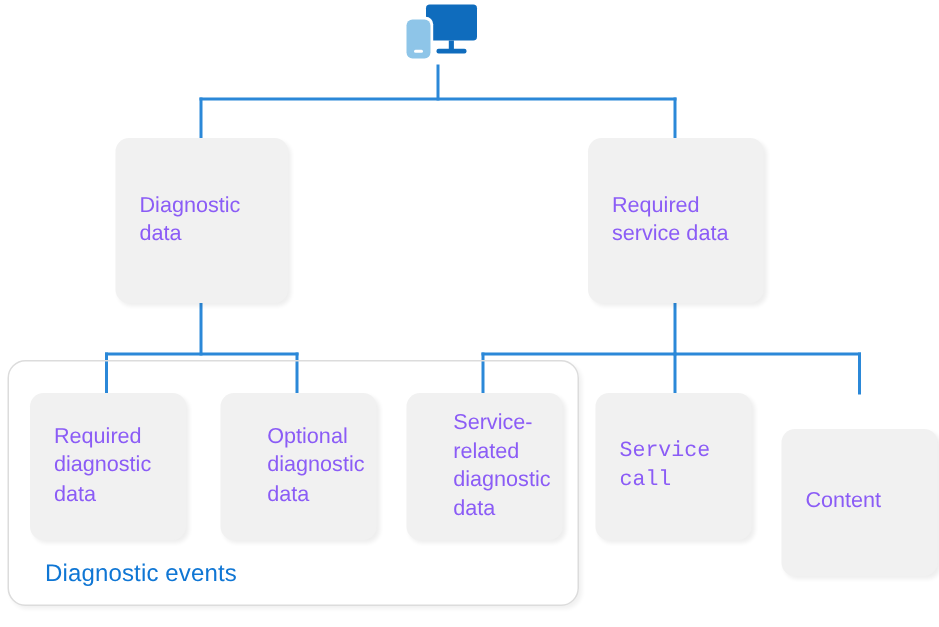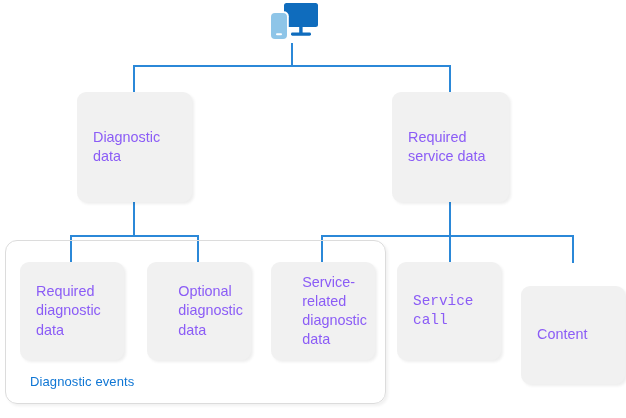--- a/index.html
+++ b/index.html
@@ -34,21 +34,21 @@
     border: 1.4px solid #dcdcdc;
     border-radius: 12px;
     background: transparent;
     box-sizing: border-box;
     box-shadow: 2px 2px 3px rgba(0,0,0,0.06);
   }
   .group-label {
     position: absolute;
     left: 30px;
     top: 374px;
-    font-size: 13px;
+    font-size: 16px;
     color: #0f76d4;
     letter-spacing: 0.1px;
     white-space: nowrap;
   }
   .node {
     position: absolute;
     background: #f1f1f1;
     border-radius: 9px;
     box-sizing: border-box;
     box-shadow: 2px 2px 3px rgba(0,0,0,0.07);

